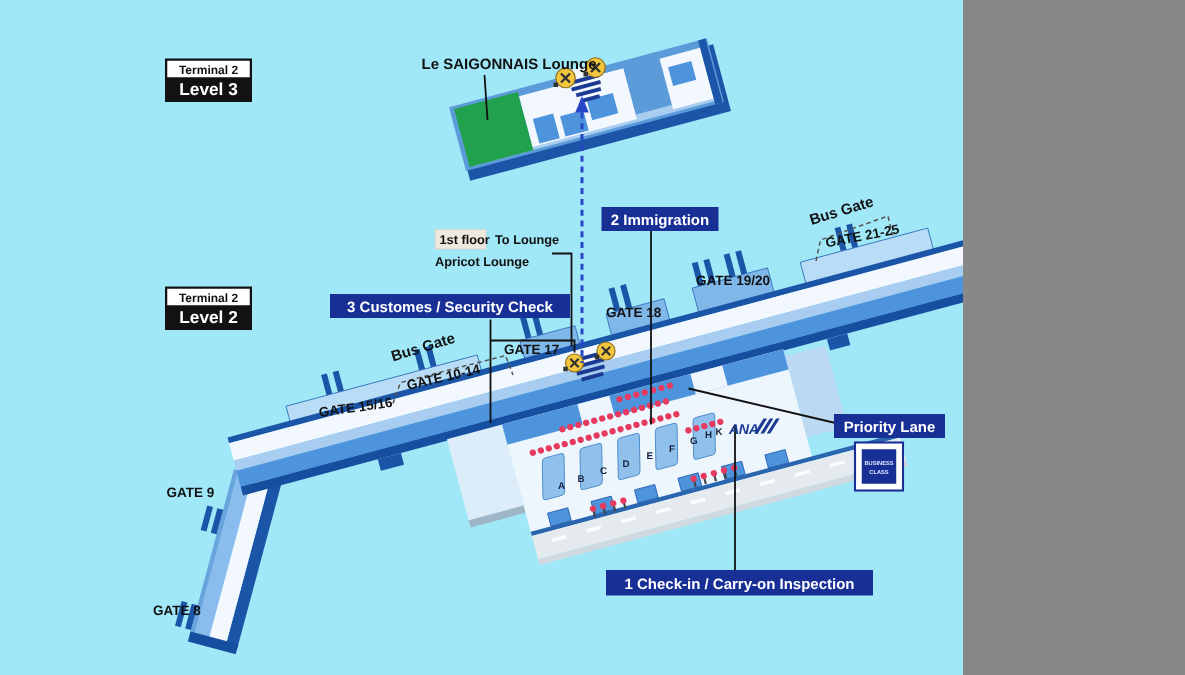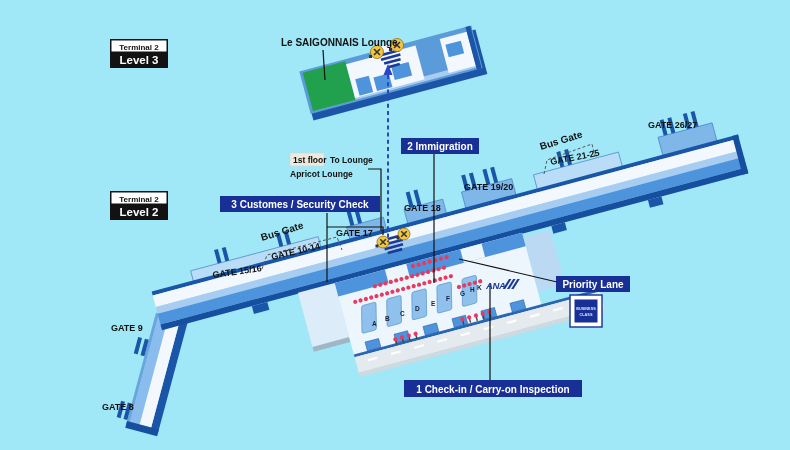--- a/index.html
+++ b/index.html
@@ -1,16 +1,16 @@
 <!DOCTYPE html>
 <html><head>
 <meta charset="utf-8">
 <style>
   html,body{margin:0;padding:0;background:#888;}
-  .stage{position:relative;width:790px;height:450px;overflow:hidden;font-family:"Liberation Sans",sans-serif;text-align:right;}
+  .stage{position:relative;width:642px;height:450px;overflow:hidden;font-family:"Liberation Sans",sans-serif;text-align:right;}
   svg{display:block;}
   text{font-family:"Liberation Sans",sans-serif;}
   .gate-label{font-size:9px;font-weight:700;fill:#111;}
   .zone-label{font-size:10px;font-weight:700;fill:#fff;}
   .tiny-letter{font-size:6.5px;font-weight:700;fill:#16213f;}
 </style>
 </head>
 <body>
 
 <div class="stage">

